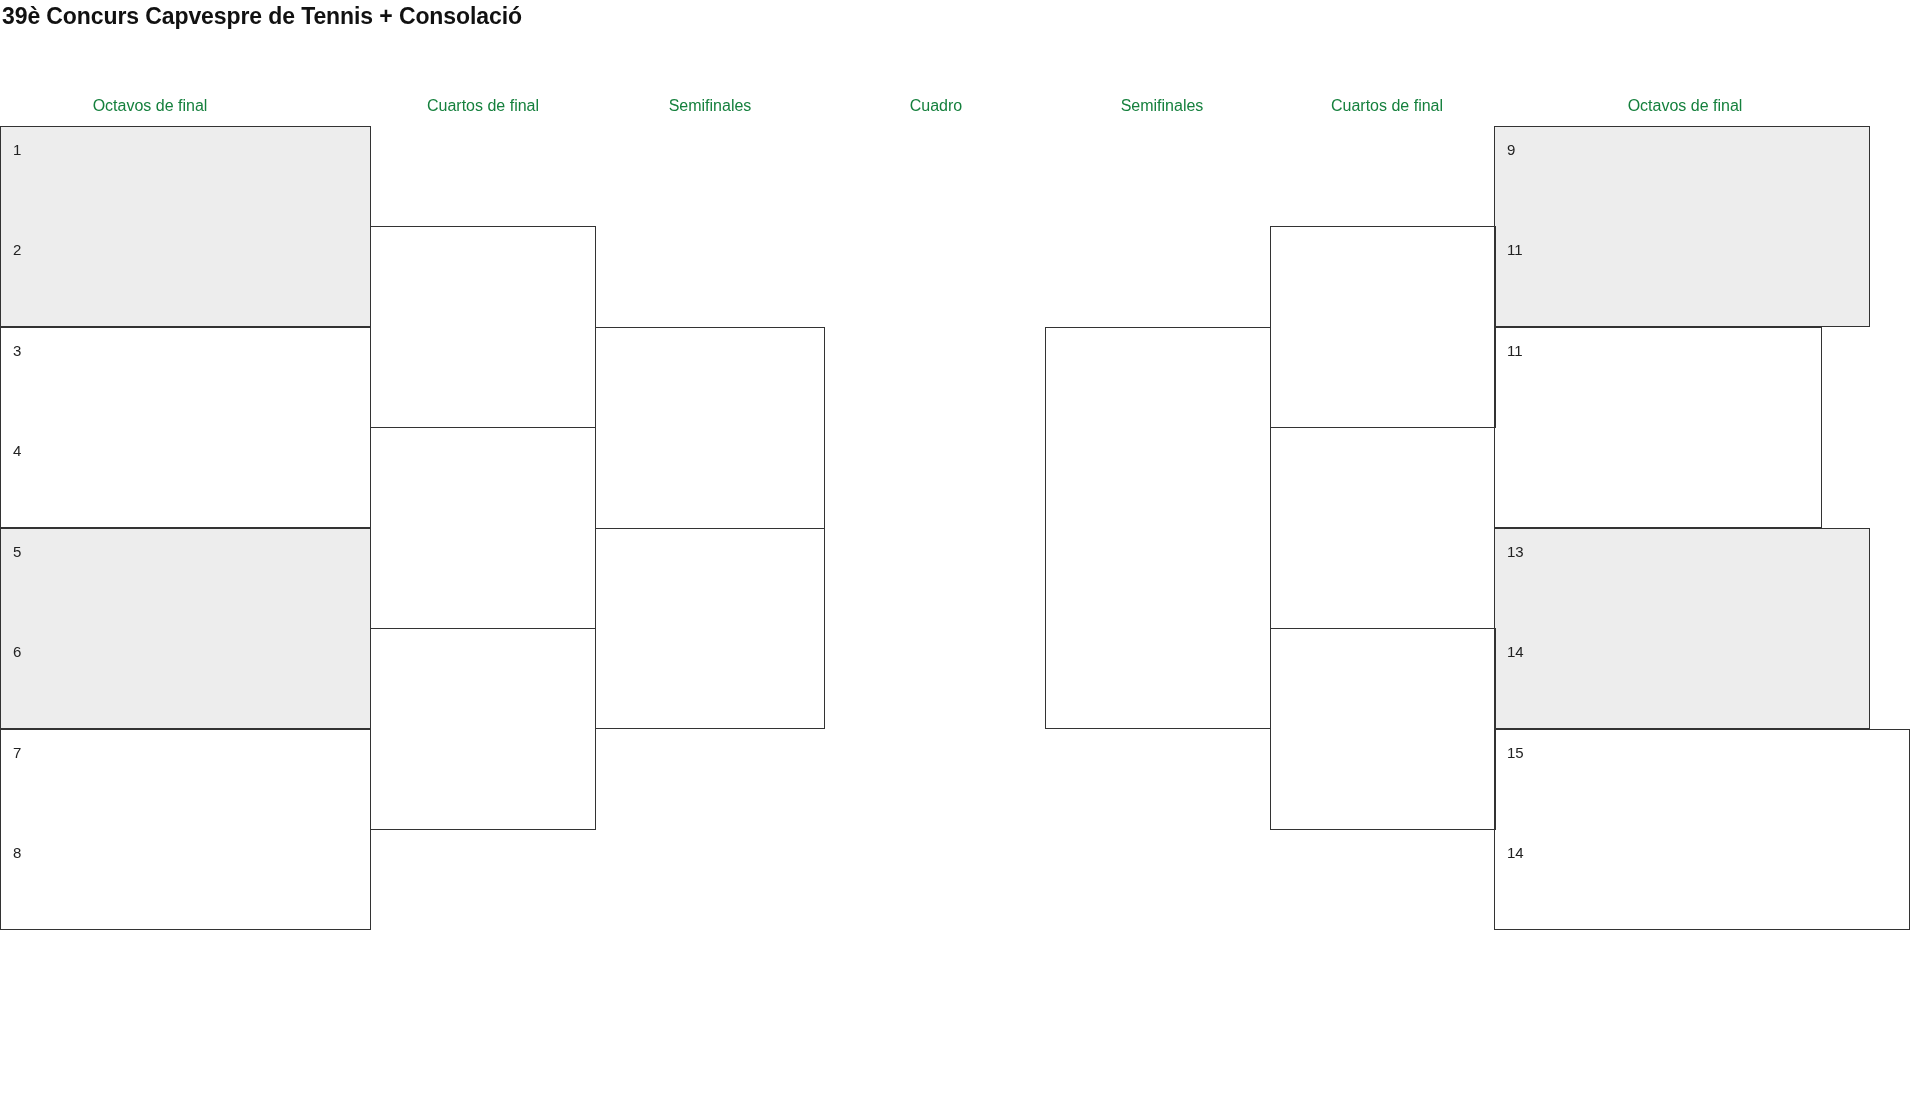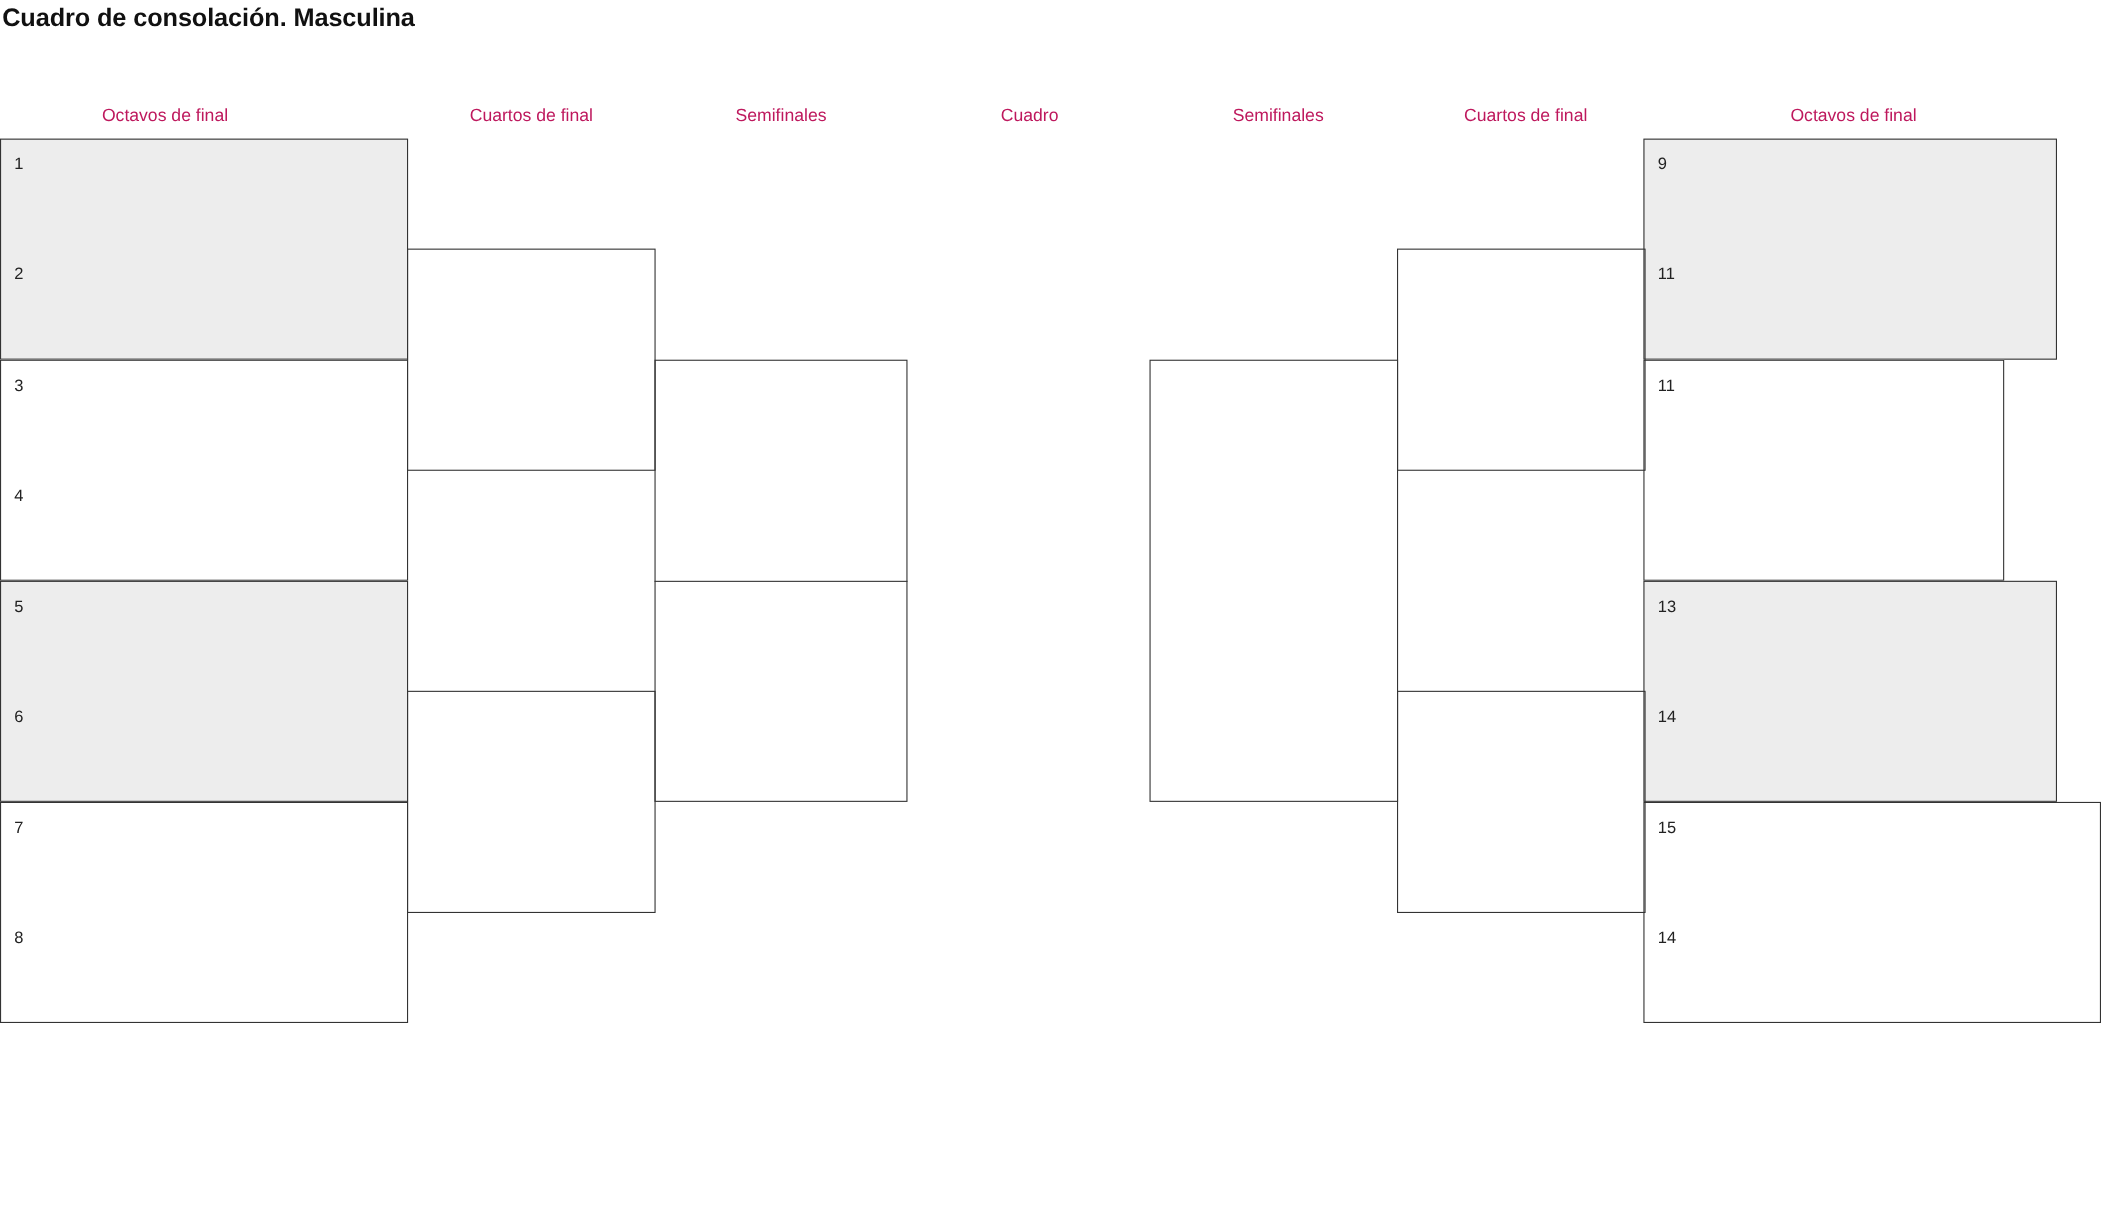--- a/index.html
+++ b/index.html
@@ -40,21 +40,21 @@
     width: 222px; height: 56px;
   }
   #logo svg { display: block; }
 
   
   .round-label {
     position: absolute;
     top: 95px;
     font-size: 16px;
     line-height: 22px;
-    color: #be185d;
+    color: #15803d;
     text-align: center;
     white-space: nowrap;
     transform: translateX(-50%);
   }
 
   
   #bracket {
     position: absolute;
     left: 0; top: 0;
     width: 1920px; height: 1100px;
@@ -91,21 +91,21 @@
     height: 0;
     border-top: 1px solid #333333;
   }
 </style>
 </head>
 <body>
 
 <div id="header">
 
   <div id="title-block">
-    <div class="title-line">Cuadro de consolación. Masculina</div>
+    <div class="title-line">39è Concurs Capvespre de Tennis + Consolació</div>
   </div>
 
 
 </div>
 
 <div class="round-label" style="left:150px">Octavos de final</div>
 <div class="round-label" style="left:483px">Cuartos de final</div>
 <div class="round-label" style="left:710px">Semifinales</div>
 <div class="round-label" style="left:936px">Cuadro</div>
 <div class="round-label" style="left:1162px">Semifinales</div>

